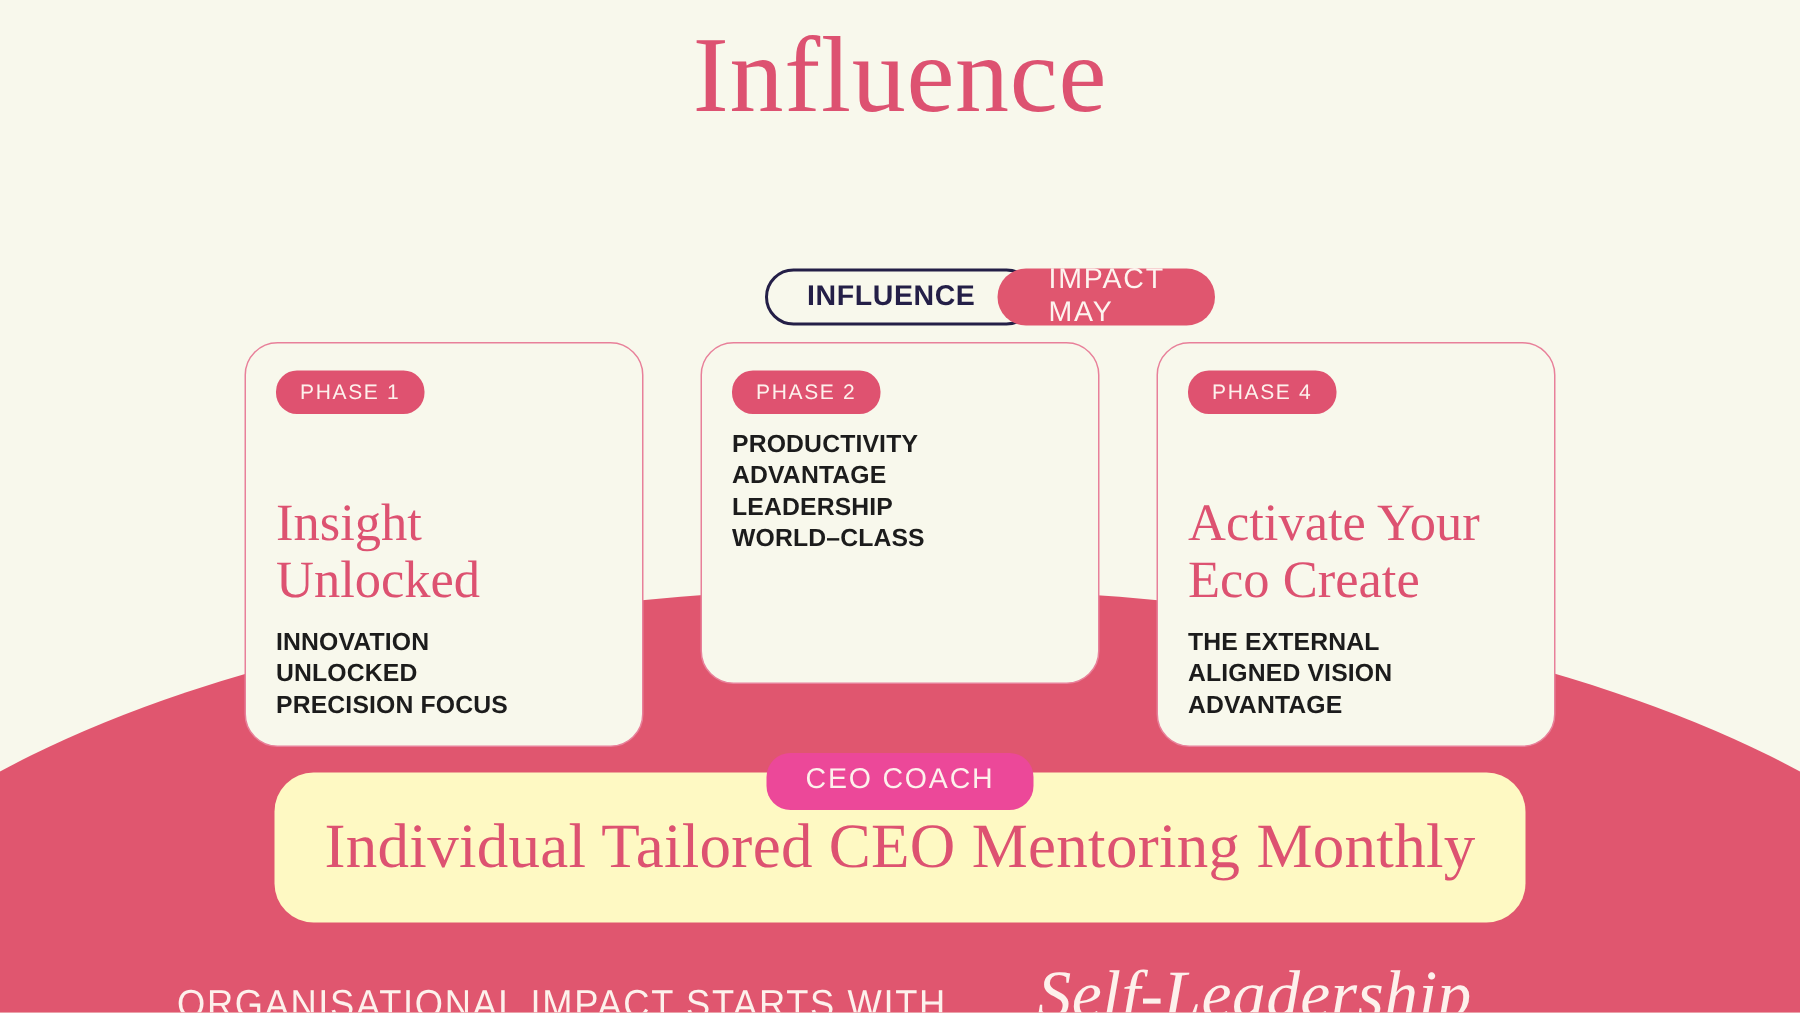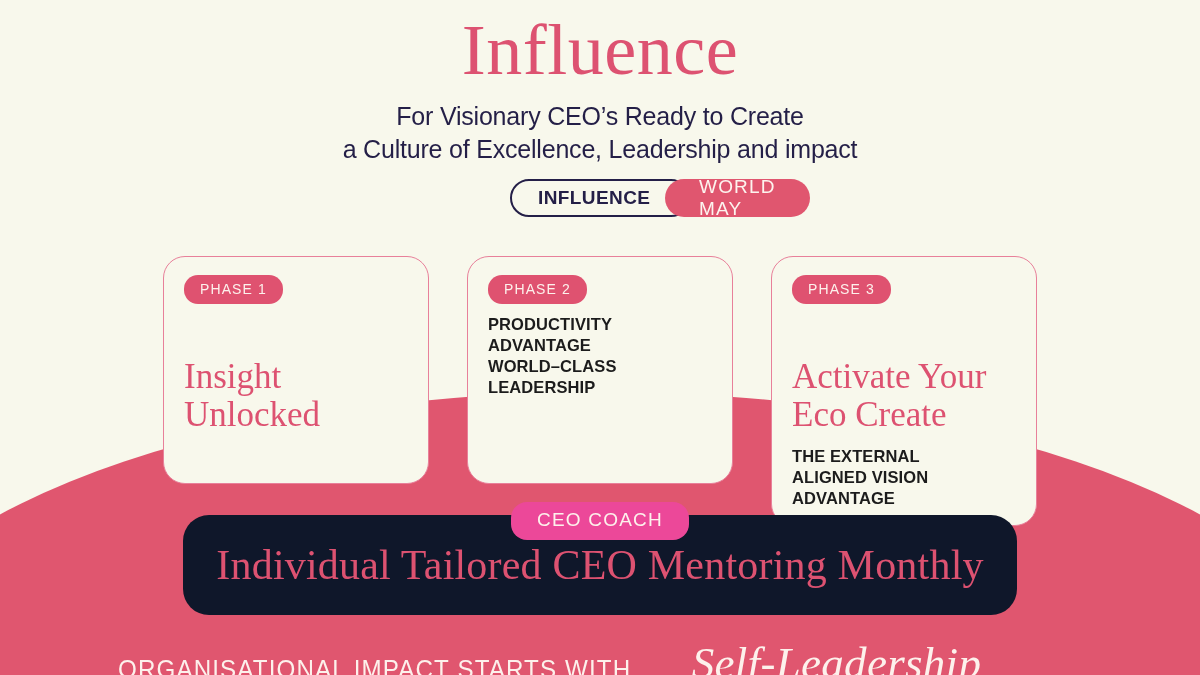--- a/index.html
+++ b/index.html
@@ -118,21 +118,21 @@
   .pill-right-label {
     color: #fdf4ef;
     font-size: 19px;
     font-weight: 500;
     letter-spacing: 1.2px;
   }
 
   
   .cards {
     position: absolute;
-    top: 256px;
+    top: 228px;
     left: 0;
     width: 1200px;
     z-index: 4;
     display: flex;
     justify-content: center;
     gap: 38px;
     align-items: flex-start;
   }
 
   .card {
@@ -196,21 +196,21 @@
     border-radius: 16px;
     padding: 7px 26px 9px 26px;
   }
 
   .mentor-bar {
     position: absolute;
     top: 515px;
     left: 183px;
     width: 834px;
     height: 100px;
-    background: #0f172a;
+    background: #fef9c3;
     border-radius: 26px;
     z-index: 5;
     display: flex;
     align-items: center;
     justify-content: center;
   }
 
   .mentor-text {
     font-family: "Liberation Serif", serif;
     color: #dd5271;
@@ -252,59 +252,60 @@
 </style>
 </head>
 <body>
 
 <div id="stage">
 
   <div class="arc"></div>
 
   <div class="header">
     <div class="brand-title">Influence</div>
-    <div class="subtitle">
-      <div>For Visionary CEO’s Ready to Create</div>
-      <div>a Culture of Excellence, Leadership and impact</div>
-    </div>
   </div>
 
   <div class="pill-wrap">
     <div class="pill">
       <div class="pill-left">
         <span class="pill-left-label">INFLUENCE</span>
       </div>
       <div class="pill-right">
-        <span class="pill-right-label">WORLD MAY</span>
+        <span class="pill-right-label">IMPACT MAY</span>
       </div>
     </div>
   </div>
 
   <div class="cards">
 
     <div class="card">
       <div class="badge">PHASE 1</div>
       <div class="card-title">
         <div>Insight</div>
         <div>Unlocked</div>
       </div>
+      <div class="card-body">
+        <div>INNOVATION</div>
+        <div>UNLOCKED</div>
+        <div>PRECISION FOCUS</div>
+      </div>
     </div>
 
     <div class="card">
       <div class="badge">PHASE 2</div>
       <div class="card-body">
         <div>PRODUCTIVITY</div>
         <div>ADVANTAGE</div>
+        <div>LEADERSHIP</div>
         <div>WORLD–CLASS</div>
-        <div>LEADERSHIP</div>
       </div>
     </div>
 
     <div class="card">
-      <div class="badge">PHASE 3</div>
+      <div class="badge">PHASE 4</div>
       <div class="card-title">
         <div>Activate Your</div>
         <div>Eco Create</div>
       </div>
       <div class="card-body">
         <div>THE EXTERNAL</div>
         <div>ALIGNED VISION</div>
         <div>ADVANTAGE</div>
       </div>
     </div>

